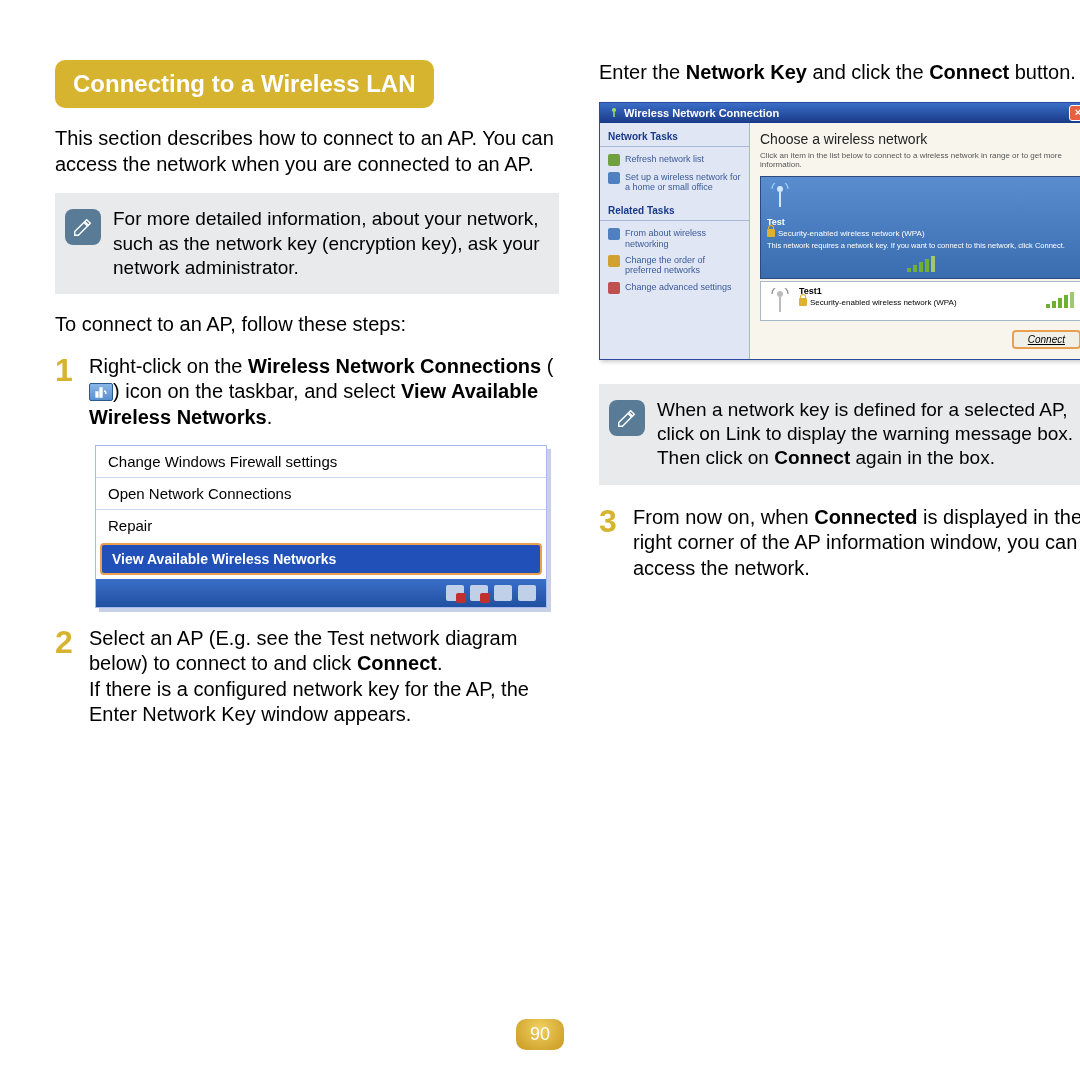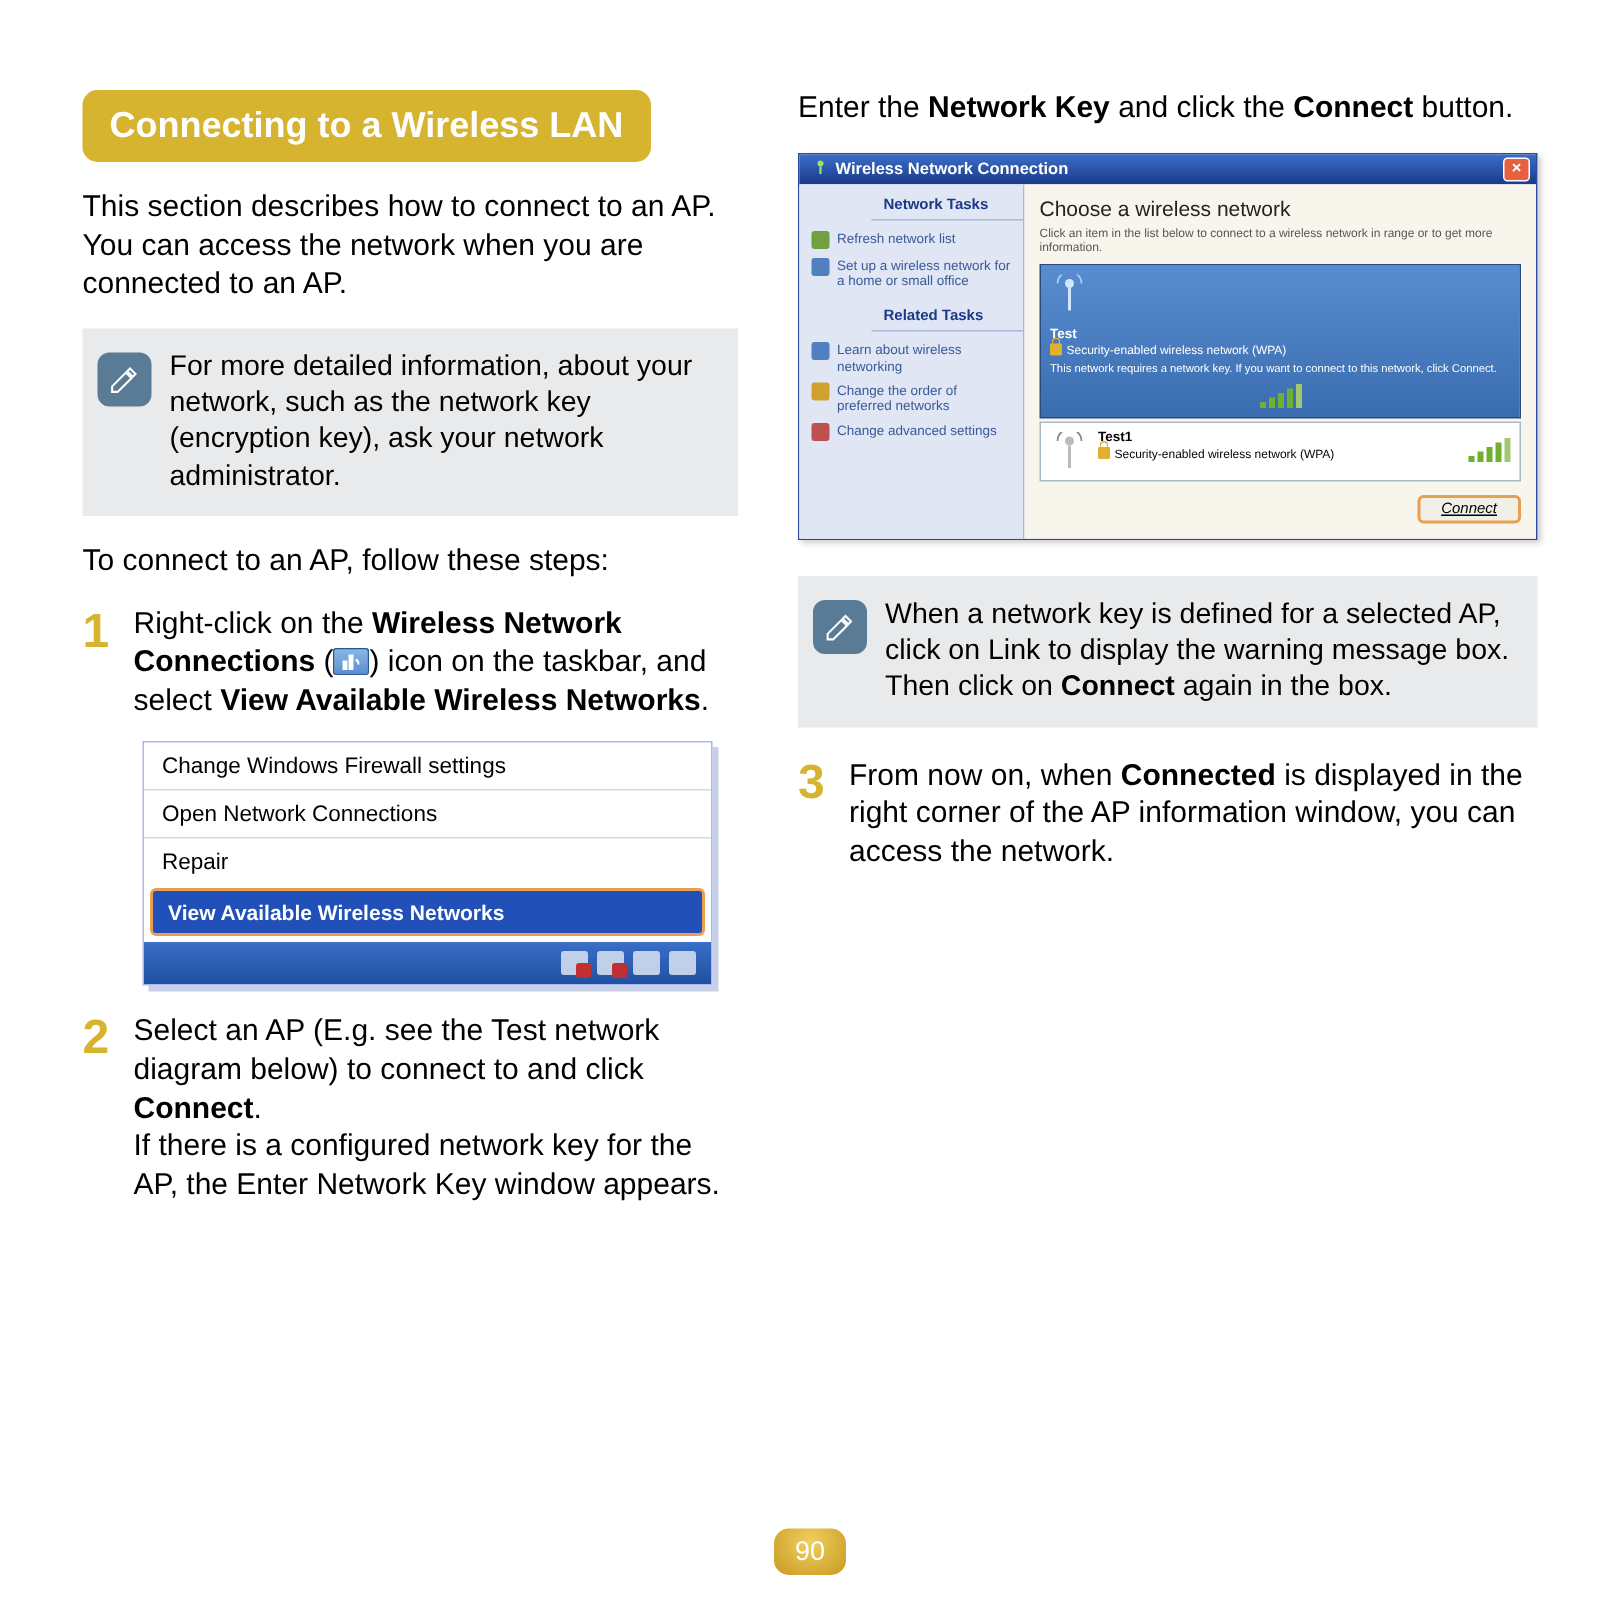--- a/index.html
+++ b/index.html
@@ -49,21 +49,21 @@
     width: 24px; height: 18px;
     background: linear-gradient(#8ab6e6, #5a8fd0);
     border: 1px solid #2a5a8a;
     border-radius: 2px;
     align-items: center; justify-content: center;
     position: relative; top: -1px;
   }
   
   .ctx-fig {
     margin: 14px 12px 18px 40px;
-    width: 380px;
+    width: 452px;
     border: 1px solid #a8b8f0;
     background: #fff;
     box-shadow: 4px 4px 0 #c8d0e8;
   }
   .ctx-item {
     padding: 7px 12px;
     font-size: 15px;
     border-top: 1px solid #d0d8f0;
     font-family: Tahoma, sans-serif;
   }
@@ -120,21 +120,20 @@
     width: 150px;
     background: #e0e6f4;
     border-right: 1px solid #a8b8d8;
     padding: 4px 0 8px 0;
   }
   .side-h {
     color: #1a3a88; font-weight: bold; font-size: 10px;
     padding: 4px 8px 4px 8px;
     border-bottom: 1px solid #a8b8d8;
     margin-bottom: 4px;
-    margin-left: 48px;
   }
   .side-link {
     display: flex; gap: 5px; align-items: flex-start;
     color: #3a5a98; font-size: 9px;
     padding: 3px 6px 3px 8px;
     line-height: 1.15;
   }
   .side-link .li { width: 12px; height: 12px; background: #70a040; border-radius: 2px; flex-shrink: 0; }
   .side-link .li2 { background: #d0a030; }
   .side-link .li3 { background: #5080c0; }
@@ -282,21 +281,21 @@
               <span class="li"></span>
               <span>Refresh network list</span>
             </div>
           <div class="side-link">
               <span class="li li3"></span>
               <span>Set up a wireless network for a home or small office</span>
             </div>
           <div class="side-h" style="margin-top:6px;">Related Tasks</div>
           <div class="side-link">
               <span class="li li3"></span>
-              <span>Learn about wireless networking</span>
+              <span>From about wireless networking</span>
             </div>
           <div class="side-link">
               <span class="li li2"></span>
               <span>Change the order of preferred networks</span>
             </div>
           <div class="side-link">
               <span class="li li4"></span>
               <span>Change advanced settings</span>
             </div>
         </div>

